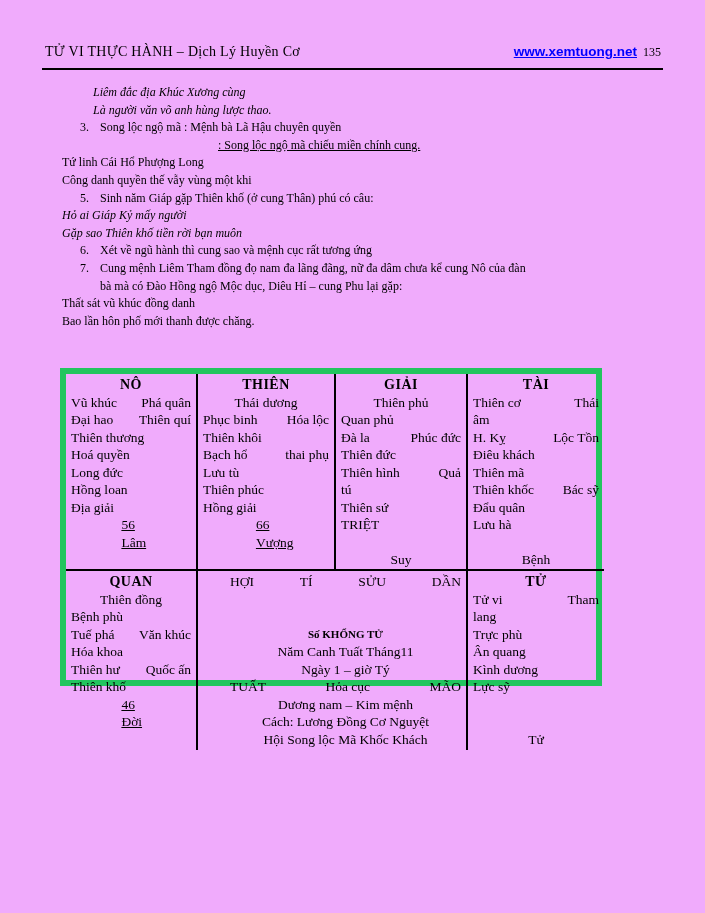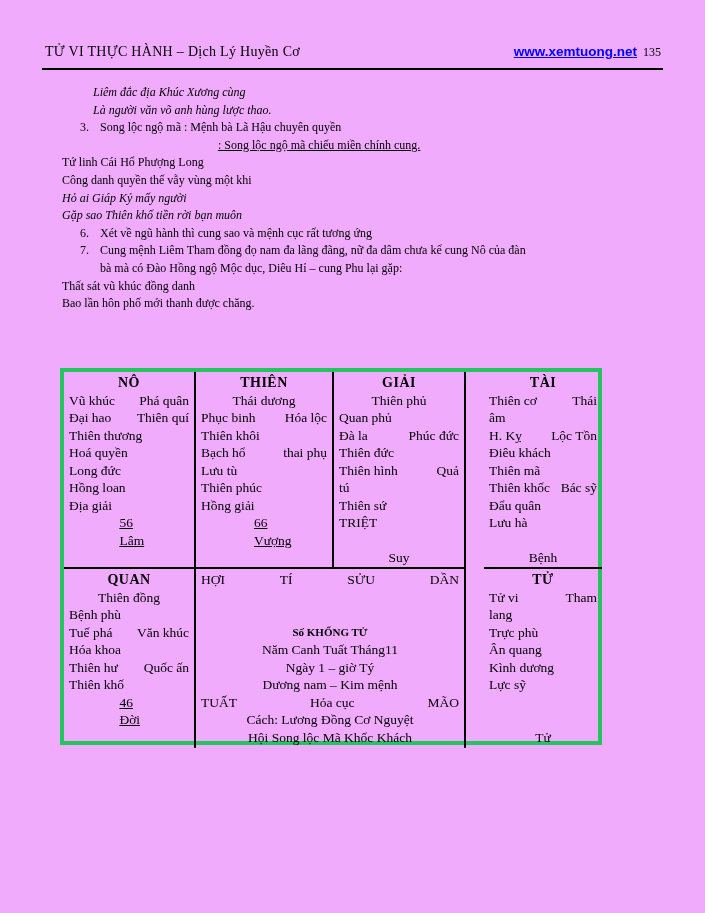--- a/index.html
+++ b/index.html
@@ -27,33 +27,33 @@
   .body-text{position:absolute;left:62px;top:84px;right:40px;font-size:12px;line-height:17.6px;}
   .ln{white-space:nowrap;min-height:17.5px;}
   .body-text .quote{padding-left:31px;font-style:italic;}
   .body-text .flushi{font-style:italic;}
   .body-text .cont{padding-left:156px;text-decoration:underline;}
   .body-text .numwrap{padding-left:38px;}
   .body-text .num{padding-left:18px;}
   .num-label{display:inline-block;width:20px;}
   
   .chart{
-    position:absolute;left:60px;top:368px;width:542px;height:377px;
+    position:absolute;left:60px;top:368px;width:542px;height:318px;
     display:grid;grid-template-columns:132px 138px 132px 136px;
     grid-template-rows:197px 179px;
-    border:4px solid #22c55e;box-sizing:border-box;
+    border:6px solid #22c55e;box-sizing:border-box;
     font-size:13.5px;line-height:17.5px;
   }
   .cell{
     box-sizing:border-box;border-right:2px solid #000;border-bottom:2px solid #000;
     padding:2px 5px 0 5px;overflow:hidden;
   }
-  .cell.last-col{border-right:none;margin-left:18px;}
+  .cell.last-col{border-right:none;}
   .cell.bottom-row{border-bottom:none;}
-  .center-cell{grid-column:2/4;}
+  .center-cell{grid-column:2/4;margin-left:27px;}
   .cell .hdr{text-align:center;font-weight:bold;font-size:14px;letter-spacing:0.5px;}
   .cell .hb{text-align:center;font-weight:bold;font-size:11px;}
   .cell .j{display:flex;justify-content:space-between;}
   .cell .s{display:flex;justify-content:space-between;}
   .cell .r{}
   .cell .c{text-align:center;}
   .cell .i{padding-left:42%;text-decoration:underline;}
 </style>
 </head>
 <body>
@@ -70,20 +70,21 @@
 
   <div class="rule"></div>
 
   <div class="body-text">
       <div class="ln quote"><span>Liêm đắc địa Khúc Xương cùng</span></div>
       <div class="ln quote"><span>Là người văn võ anh hùng lược thao.</span></div>
       <div class="ln num"><span class="num-label">3.</span><span>Song lộc ngộ mã : Mệnh bà Lã Hậu chuyên quyền</span></div>
       <div class="ln cont"><span>: Song lộc ngộ mã chiếu miền chính cung.</span></div>
       <div class="ln flush"><span>Tứ linh Cái Hổ Phượng Long</span></div>
       <div class="ln flush"><span>Công danh quyền thế vẫy vùng một khi</span></div>
+      <div class="ln num"><span class="num-label">5.</span><span>Sinh năm Giáp gặp Thiên khố (ở cung Thân) phú có câu:</span></div>
       <div class="ln flushi"><span>Hỏ ai Giáp Kỷ mấy người</span></div>
       <div class="ln flushi"><span>Gặp sao Thiên khố tiền rời bạn muôn</span></div>
       <div class="ln num"><span class="num-label">6.</span><span>Xét về ngũ hành thì cung sao và mệnh cục rất tương ứng</span></div>
       <div class="ln num"><span class="num-label">7.</span><span>Cung mệnh Liêm Tham đồng đọ nam đa lãng đãng, nữ đa dâm chưa kể cung Nô của đàn</span></div>
       <div class="ln numwrap"><span>bà mà có Đào Hồng ngộ Mộc dục, Diêu Hỉ – cung Phu lại gặp:</span></div>
       <div class="ln flush"><span>Thất sát vũ khúc đồng danh</span></div>
       <div class="ln flush"><span>Bao lần hôn phố mới thanh được chăng.</span></div>
     </div>
 
   <div class="chart">
@@ -189,26 +190,26 @@
           <span>HỢI</span>
           <span>TÍ</span>
           <span>SỬU</span>
           <span>DẦN</span>
         </div>
         <div class="ln b"><span>&nbsp;</span></div>
         <div class="ln b"><span>&nbsp;</span></div>
         <div class="ln hb"><span>Số KHỔNG TỬ</span></div>
         <div class="ln c"><span>Năm Canh Tuất Tháng11</span></div>
         <div class="ln c"><span>Ngày 1 – giờ Tý</span></div>
-        <div class="ln c"><span>Dương nam – Kim mệnh</span></div>
         <div class="ln s">
           <span>TUẤT</span>
           <span>Hỏa cục</span>
           <span>MÃO</span>
         </div>
+        <div class="ln c"><span>Dương nam – Kim mệnh</span></div>
         <div class="ln c"><span>Cách: Lương Đồng Cơ Nguyệt</span></div>
         <div class="ln c"><span>Hội Song lộc Mã Khốc Khách</span></div>
       </div>
     <div class="cell bottom-row last-col">
         <div class="ln hdr"><span>TỬ</span></div>
         <div class="ln j">
           <span>Tử vi</span>
           <span>Tham</span>
         </div>
         <div class="ln l"><span>lang</span></div>

